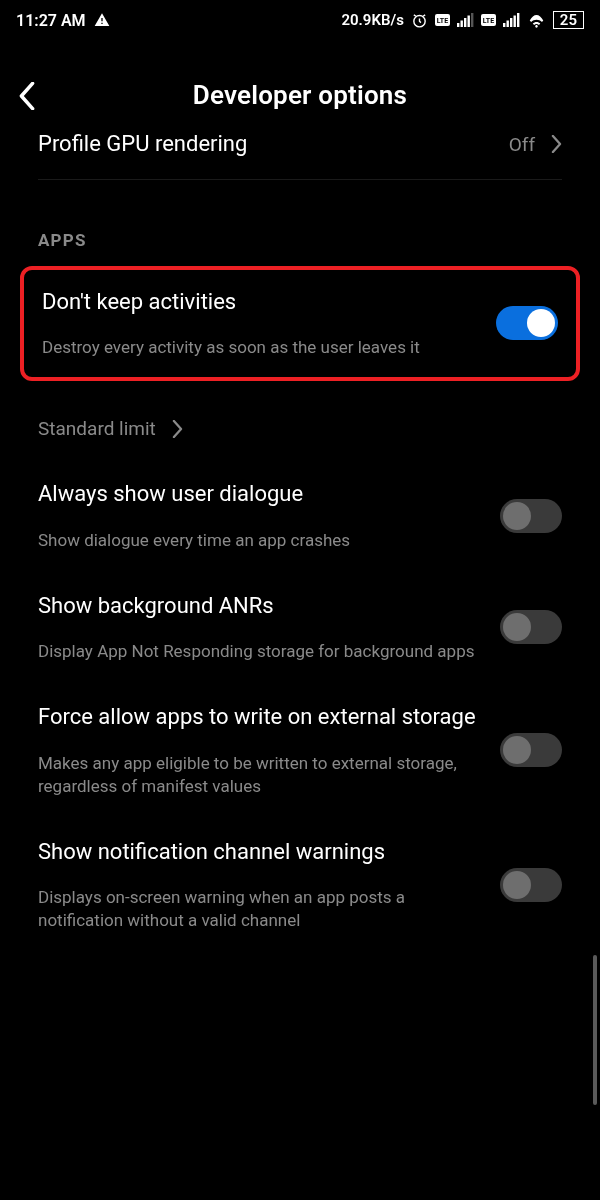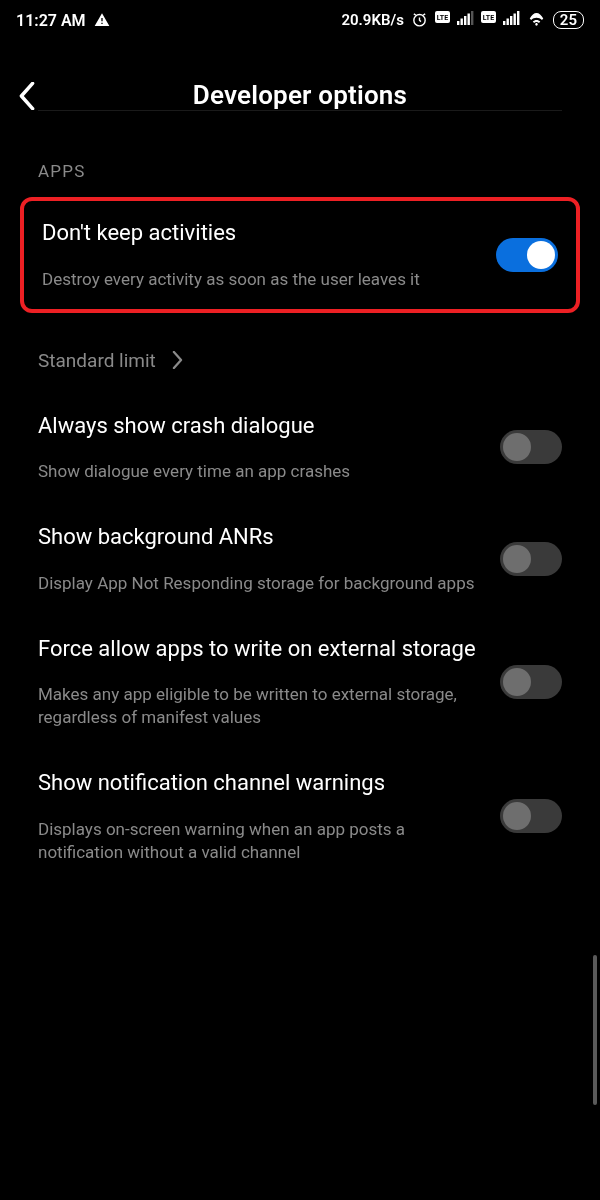--- a/index.html
+++ b/index.html
@@ -25,28 +25,28 @@
     font-size: 16px;
     font-weight: 600;
   }
   .statusbar .left {
     display: flex;
     align-items: center;
     gap: 8px;
   }
   .statusbar .right {
     display: flex;
-    align-items: flex-start;
+    align-items: center;
     gap: 7px;
   }
   .statusbar .right span { font-size: 15px; font-weight:600;}
   .status-icon { display: inline-flex; align-items:center; justify-content:center; }
   .battery-pill {
     border: 1.6px solid #fff;
-    border-radius: 8px;
+    border-radius: 0;
     padding: 0 6px;
     font-size: 12px;
     font-weight:700;
     height:18px;
     display:flex;
     align-items:center;
   }
 
   .header {
     display: flex;
@@ -100,21 +100,21 @@
     height: 1px;
     background: #1a1a1a;
     margin: 0 38px;
   }
 
   .section-label {
     font-size: 17px;
     letter-spacing: 1.2px;
     color: #8a8a8a;
     padding: 50px 38px 6px 38px;
-    font-weight: 400;
+    font-weight: 700;
   }
 
   .highlight-box {
     border: 4px solid #ed2024;
     margin: 10px 20px 16px 20px;
     border-radius: 12px;
   }
   .highlight-box .row {
     padding: 18px 18px;
   }
@@ -222,20 +222,33 @@
 
   <div class="header">
     <div class="back-wrap">
       <svg width="18" height="28" viewBox="0 0 12 20" fill="none" stroke="#fff" stroke-width="2.5" stroke-linecap="round" stroke-linejoin="round">
           <polyline points="10,1 2,10 10,19"></polyline>
         </svg>
     </div>
     <div class="title">Developer options</div>
   </div>
 
+  <div class="row">
+    <div class="text">
+      <div class="primary">Profile GPU rendering</div>
+    </div>
+    <div class="tail">
+      <span class="value-text">Off</span>
+      <span class="chevron">
+        <svg width="11" height="18" viewBox="0 0 12 20" fill="none" stroke="#8a8a8a" stroke-width="2.5" stroke-linecap="round" stroke-linejoin="round">
+            <polyline points="2,1 10,10 2,19"></polyline>
+          </svg>
+      </span>
+    </div>
+  </div>
 
   <div class="divider"></div>
 
   <div class="section-label">APPS</div>
 
   <div class="highlight-box">
     <div class="row">
       <div class="text">
         <div class="primary">Don't keep activities</div>
         <div class="secondary">Destroy every activity as soon as the user leaves it</div>
@@ -252,21 +265,21 @@
       <span class="chevron">
         <svg width="11" height="18" viewBox="0 0 12 20" fill="none" stroke="#8a8a8a" stroke-width="2.5" stroke-linecap="round" stroke-linejoin="round">
             <polyline points="2,1 10,10 2,19"></polyline>
           </svg>
       </span>
     </div>
   </div>
 
   <div class="row">
     <div class="text">
-      <div class="primary">Always show crash dialogue</div>
+      <div class="primary">Always show user dialogue</div>
       <div class="secondary">Show dialogue every time an app crashes</div>
     </div>
     <div class="toggle off">
       <div class="knob"></div>
     </div>
   </div>
 
   <div class="row">
     <div class="text">
       <div class="primary">Show background ANRs</div>

